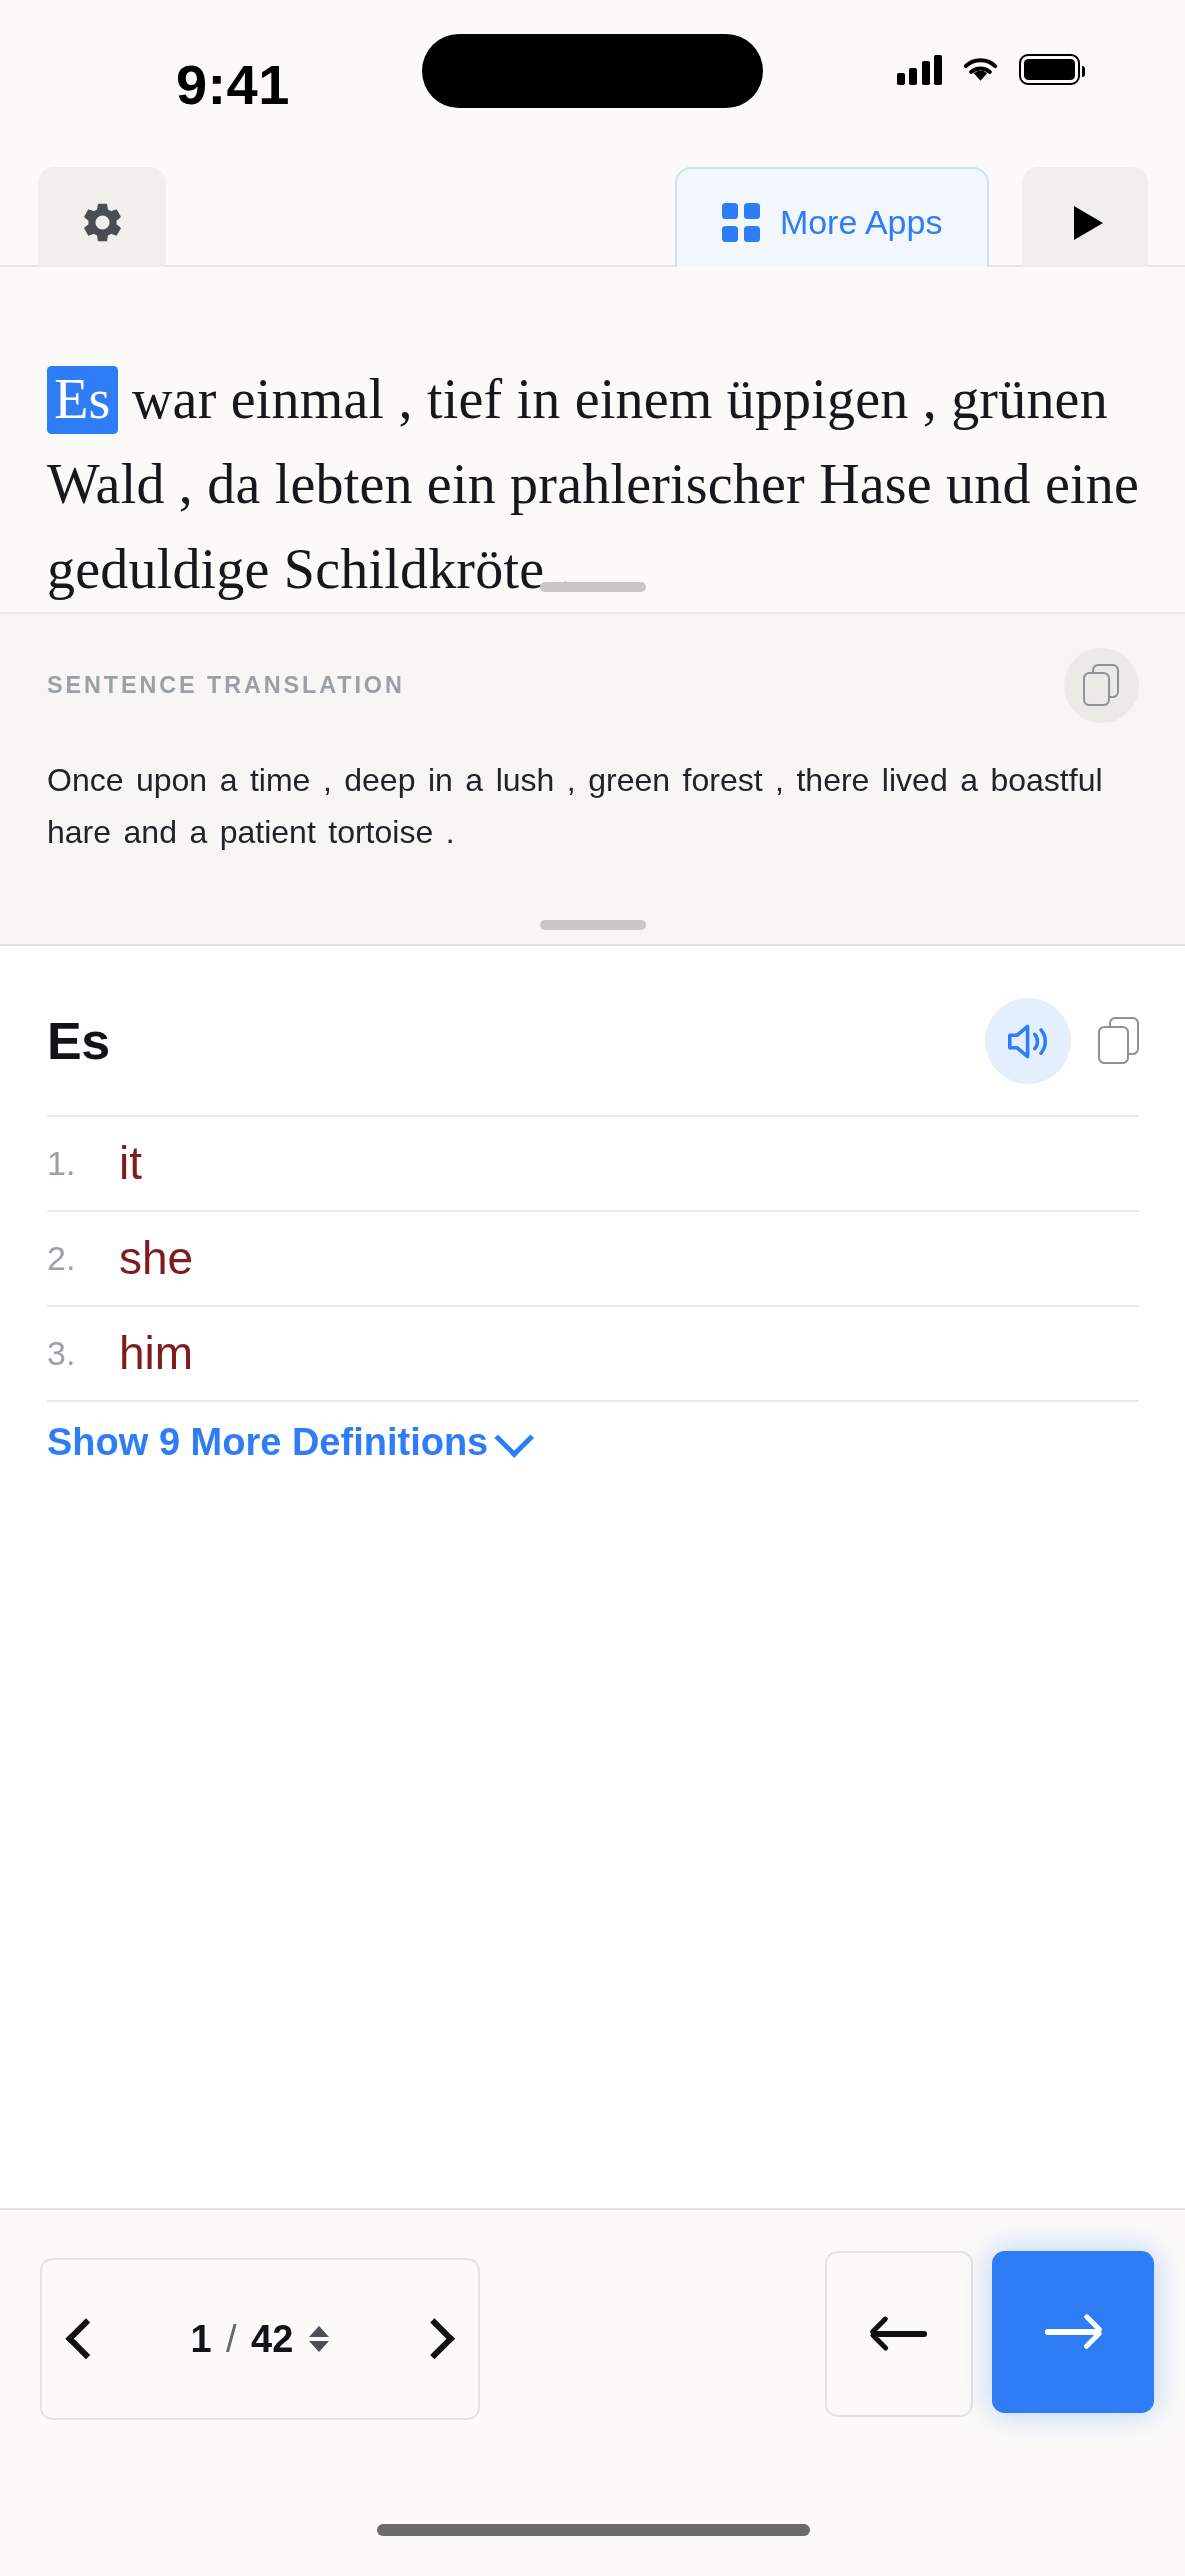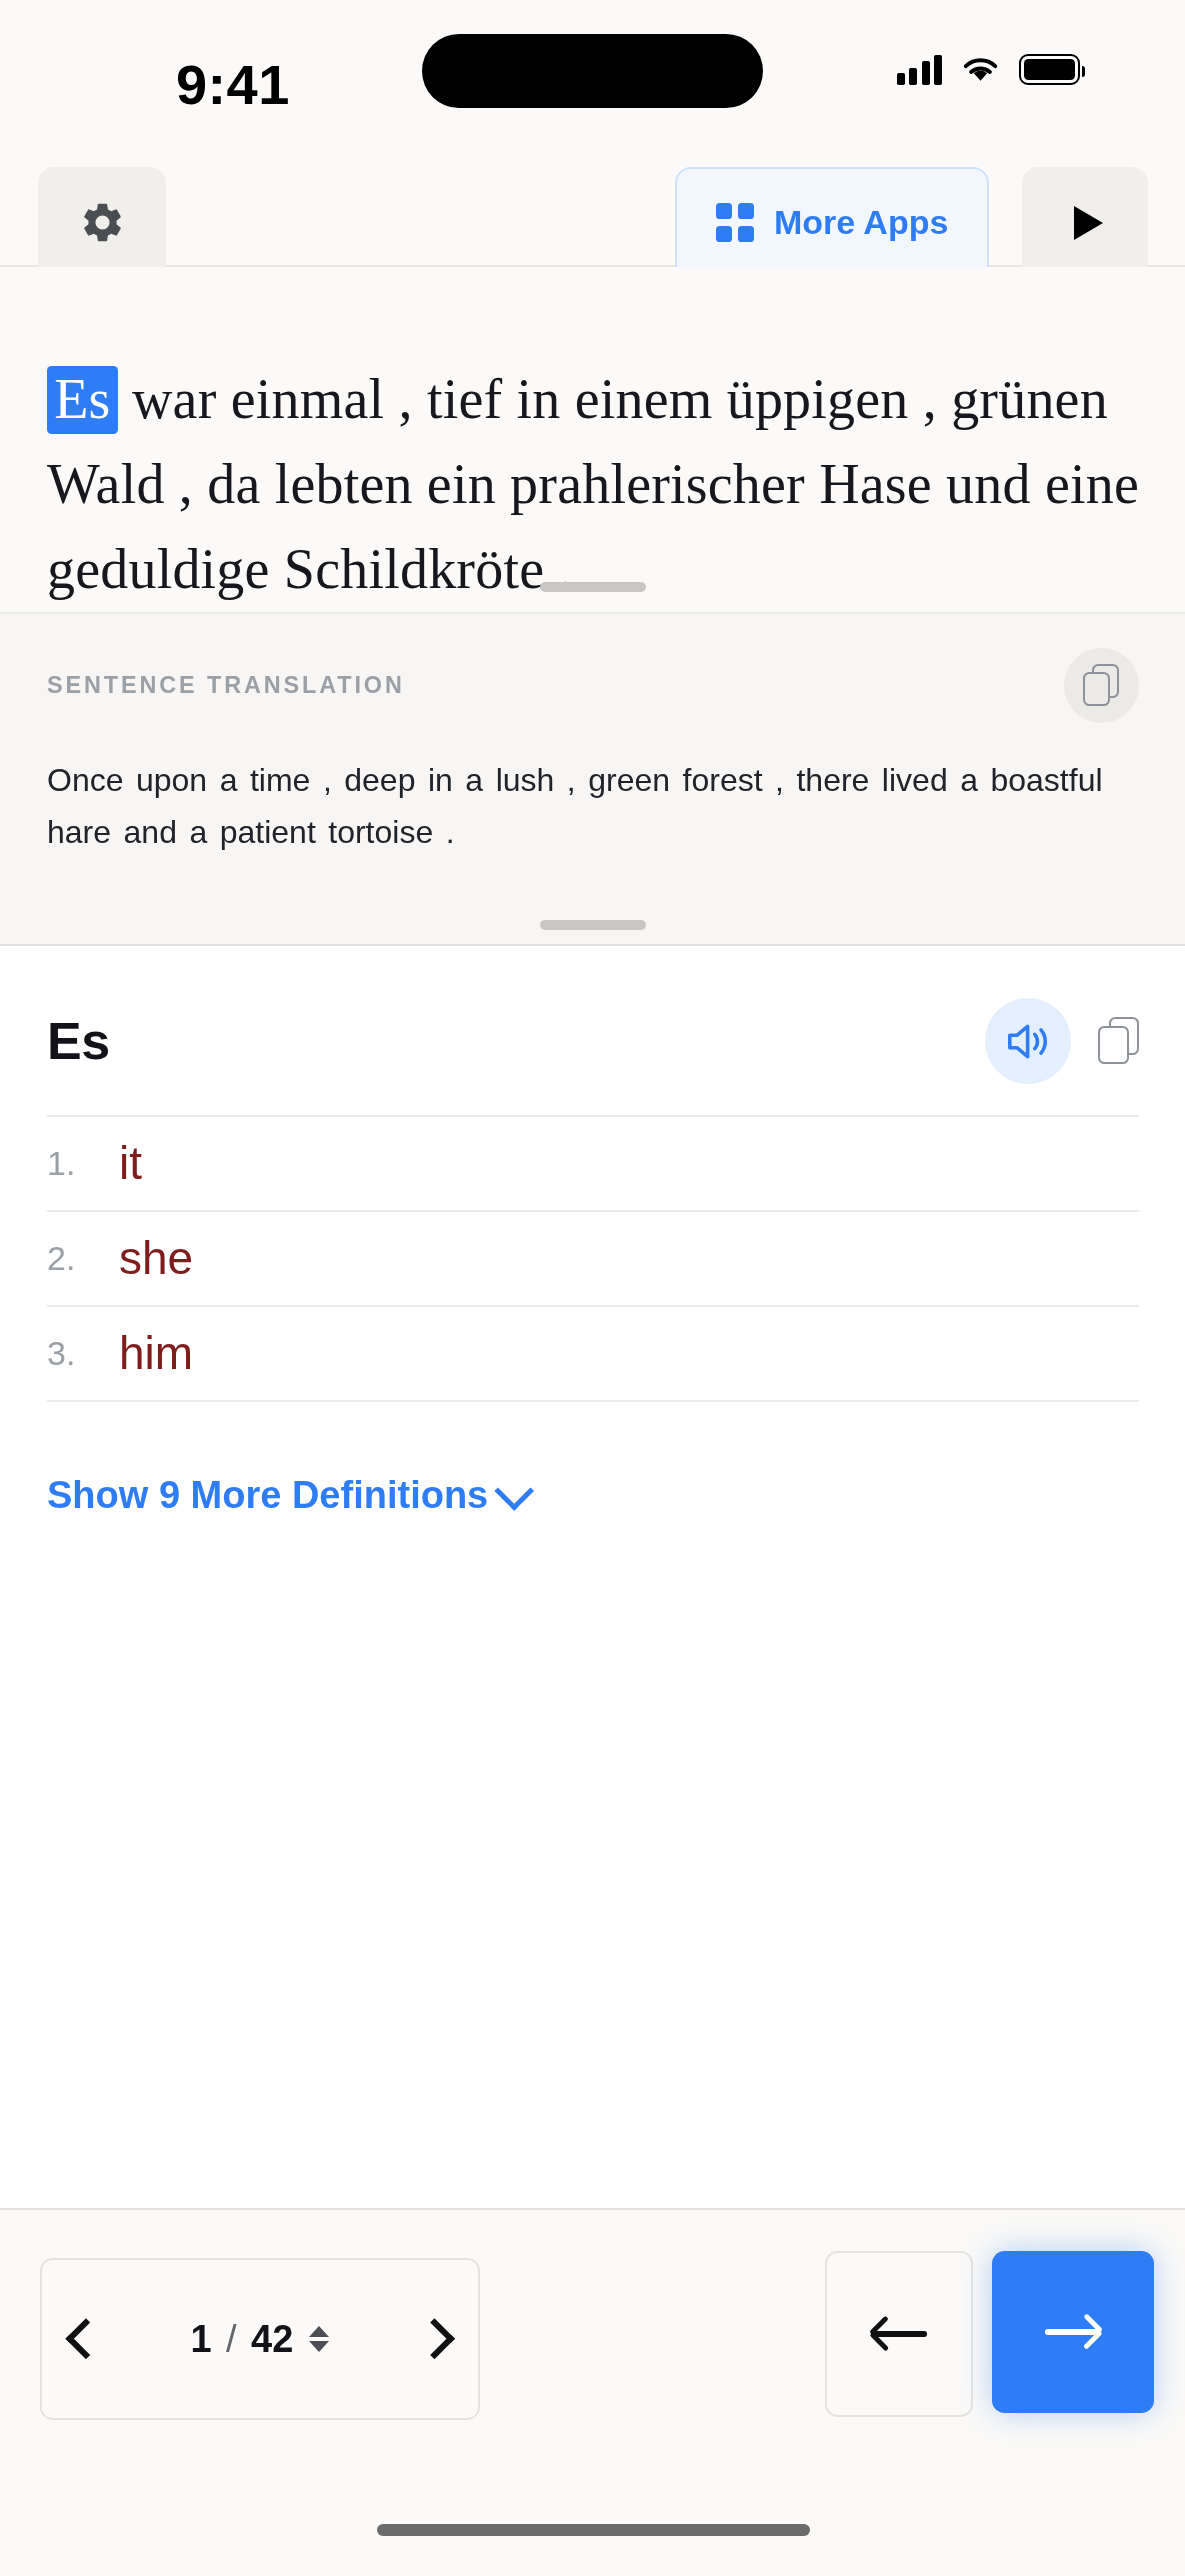--- a/index.html
+++ b/index.html
@@ -127,21 +127,21 @@
     top: 13.5px;
     width: 314px;
     height: 112px;
     background: #f2f7fe;
     border: 2.7px solid #cfe0fb;
     gap: 20px;
   }
   .tb-more-label {
     color: #2f7df6;
     font-size: 34px;
-    font-weight: 700;
+    font-weight: 400;
   }
   .grid-icon {
     display: grid;
     grid-template-columns: 16px 16px;
     grid-template-rows: 16px 16px;
     gap: 6.3px;
   }
   .grid-icon i {
     display: block;
     background: #2f7df6;
@@ -312,21 +312,21 @@
   .def-text {
     font-size: 46px;
     color: #7f1d1d;
     padding-left: 16px;
     text-align: center;
   }
   .show-more {
     display: flex;
     align-items: center;
     gap: 12px;
-    margin-top: 72px;
+    margin-top: 19px;
     color: #2f7df6;
     font-size: 38px;
     font-weight: 700;
   }
   .chev-down {
     width: 23.4px;
     height: 23.4px;
     border-right: 5.4px solid #2f7df6;
     border-bottom: 5.4px solid #2f7df6;
     transform: rotate(45deg);

